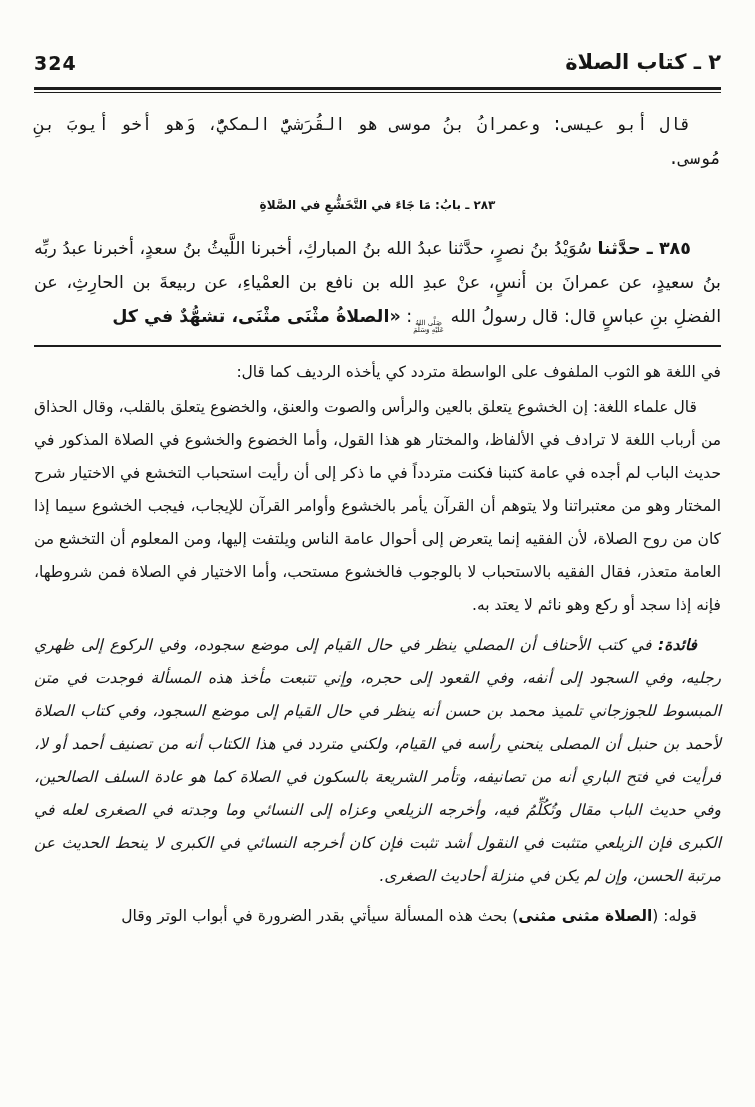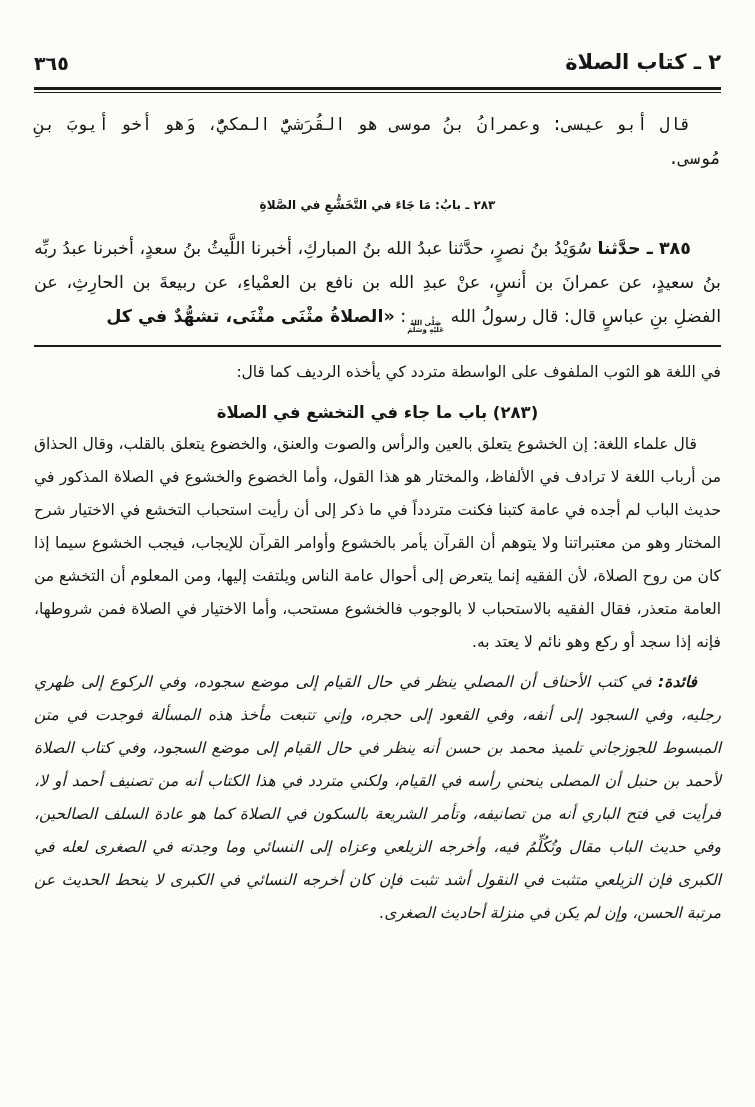--- a/index.html
+++ b/index.html
@@ -23,41 +23,41 @@
   
   .matn{font-size:17.5px;line-height:34px;}
   .matn p{margin:0;text-align:justify;text-indent:30px;}
   .p-grading{margin-top:18px !important;}
   .p-narrator{margin-top:15px !important;font-family:Liberation Mono, monospace;}
   .bab{font-size:12px;font-weight:bold;text-align:center;margin:13px 0 0 0;line-height:32px;}
   .p-385{margin-top:10px !important;}
   b{font-weight:bold;}
   
   .saw{display:inline-flex;flex-direction:column;align-items:center;
-       font-size:7px;line-height:6.5px;font-weight:bold;vertical-align:-3px;
+       font-size:7px;line-height:6.5px;font-weight:normal;vertical-align:-3px;
        text-indent:0;margin:0 1px;}
   
   .seprule{margin-top:12px;border-top:2px solid #1c1c1c;}
   
   .commentary{font-size:15.5px;line-height:33px;}
   .cont{margin:9px 0 0 0;text-align:right;}
   .verse{display:flex;justify-content:center;gap:48px;margin-top:2px;font-size:15.5px;}
   .comm-head{font-size:16.5px;font-weight:bold;text-align:center;margin:7px 0 0 0;line-height:30px;}
   .commentary p.body{margin:0;text-align:justify;text-indent:24px;}
   .p-faida{margin-top:7px !important;font-style:italic;}
   .p-qawluhu{margin-top:7px !important;}
 </style>
 </head>
 <body>
 
 <div class="page">
 
   <header class="pagehead">
     <div class="chapter">٢ ـ كتاب الصلاة</div>
-    <div class="pagenum">٣٦٥</div>
+    <div class="pagenum">324</div>
   </header>
   <div class="headrule"></div>
 
   <main class="matn">
     <p class="p-narrator">قال أبو عيسى: وعمرانُ بنُ موسى هو القُرَشيُّ المكيُّ، وَهو أخو أيوبَ بنِ مُوسى.</p>
     <h2 class="bab">٢٨٣ ـ بابُ: مَا جَاءَ في التَّخَشُّعِ في الصَّلاةِ</h2>
     <p class="p-385">
       <b>٣٨٥ ـ حدَّثنا</b>
       <span>سُوَيْدُ بنُ نصرٍ، حدَّثنا عبدُ الله بنُ المباركِ، أخبرنا اللَّيثُ بنُ سعدٍ، أخبرنا عبدُ ربِّه بنُ سعيدٍ، عن عمرانَ بن أنسٍ، عنْ عبدِ الله بن نافع بن العمْياءِ، عن ربيعةَ بن الحارِثِ، عن الفضلِ بنِ عباسٍ قال: قال رسولُ الله</span>
       <span class="saw">
@@ -67,21 +67,23 @@
       <b>«الصلاةُ مثْنَى مثْنَى، تشهُّدٌ في كل</b>
     </p>
   </main>
 
   <div class="seprule"></div>
 
   <section class="commentary">
     <p class="cont">في اللغة هو الثوب الملفوف على الواسطة متردد كي يأخذه الرديف كما قال:</p>
     <div class="verse">
     </div>
-    <h3 class="comm-head">(٢٨٣) باب ما جاء في التخشع في الصلاة</h3>
     <p class="body">قال علماء اللغة: إن الخشوع يتعلق بالعين والرأس والصوت والعنق، والخضوع يتعلق بالقلب، وقال الحذاق من أرباب اللغة لا ترادف في الألفاظ، والمختار هو هذا القول، وأما الخضوع والخشوع في الصلاة المذكور في حديث الباب لم أجده في عامة كتبنا فكنت متردداً في ما ذكر إلى أن رأيت استحباب التخشع في الاختيار شرح المختار وهو من معتبراتنا ولا يتوهم أن القرآن يأمر بالخشوع وأوامر القرآن للإيجاب، فيجب الخشوع سيما إذا كان من روح الصلاة، لأن الفقيه إنما يتعرض إلى أحوال عامة الناس ويلتفت إليها، ومن المعلوم أن التخشع من العامة متعذر، فقال الفقيه بالاستحباب لا بالوجوب فالخشوع مستحب، وأما الاختيار في الصلاة فمن شروطها، فإنه إذا سجد أو ركع وهو نائم لا يعتد به.</p>
     <p class="body p-faida">
       <b>فائدة:</b>
       <span>في كتب الأحناف أن المصلي ينظر في حال القيام إلى موضع سجوده، وفي الركوع إلى ظهري رجليه، وفي السجود إلى أنفه، وفي القعود إلى حجره، وإني تتبعت مأخذ هذه المسألة فوجدت في متن المبسوط للجوزجاني تلميذ محمد بن حسن أنه ينظر في حال القيام إلى موضع السجود، وفي كتاب الصلاة لأحمد بن حنبل أن المصلى ينحني رأسه في القيام، ولكني متردد في هذا الكتاب أنه من تصنيف أحمد أو لا، فرأيت في فتح الباري أنه من تصانيفه، وتأمر الشريعة بالسكون في الصلاة كما هو عادة السلف الصالحين، وفي حديث الباب مقال وتُكُلِّمُ فيه، وأخرجه الزيلعي وعزاه إلى النسائي وما وجدته في الصغرى لعله في الكبرى فإن الزيلعي متثبت في النقول أشد تثبت فإن كان أخرجه النسائي في الكبرى لا ينحط الحديث عن مرتبة الحسن، وإن لم يكن في منزلة أحاديث الصغرى.</span>
+    </p>
+    <p class="body p-qawluhu">
+      <span>قوله: (</span><b>الصلاة مثنى مثنى</b><span>) بحث هذه المسألة سيأتي بقدر الضرورة في أبواب الوتر وقال</span>
     </p>
   </section>
 
 </div>
 
 </body></html>

